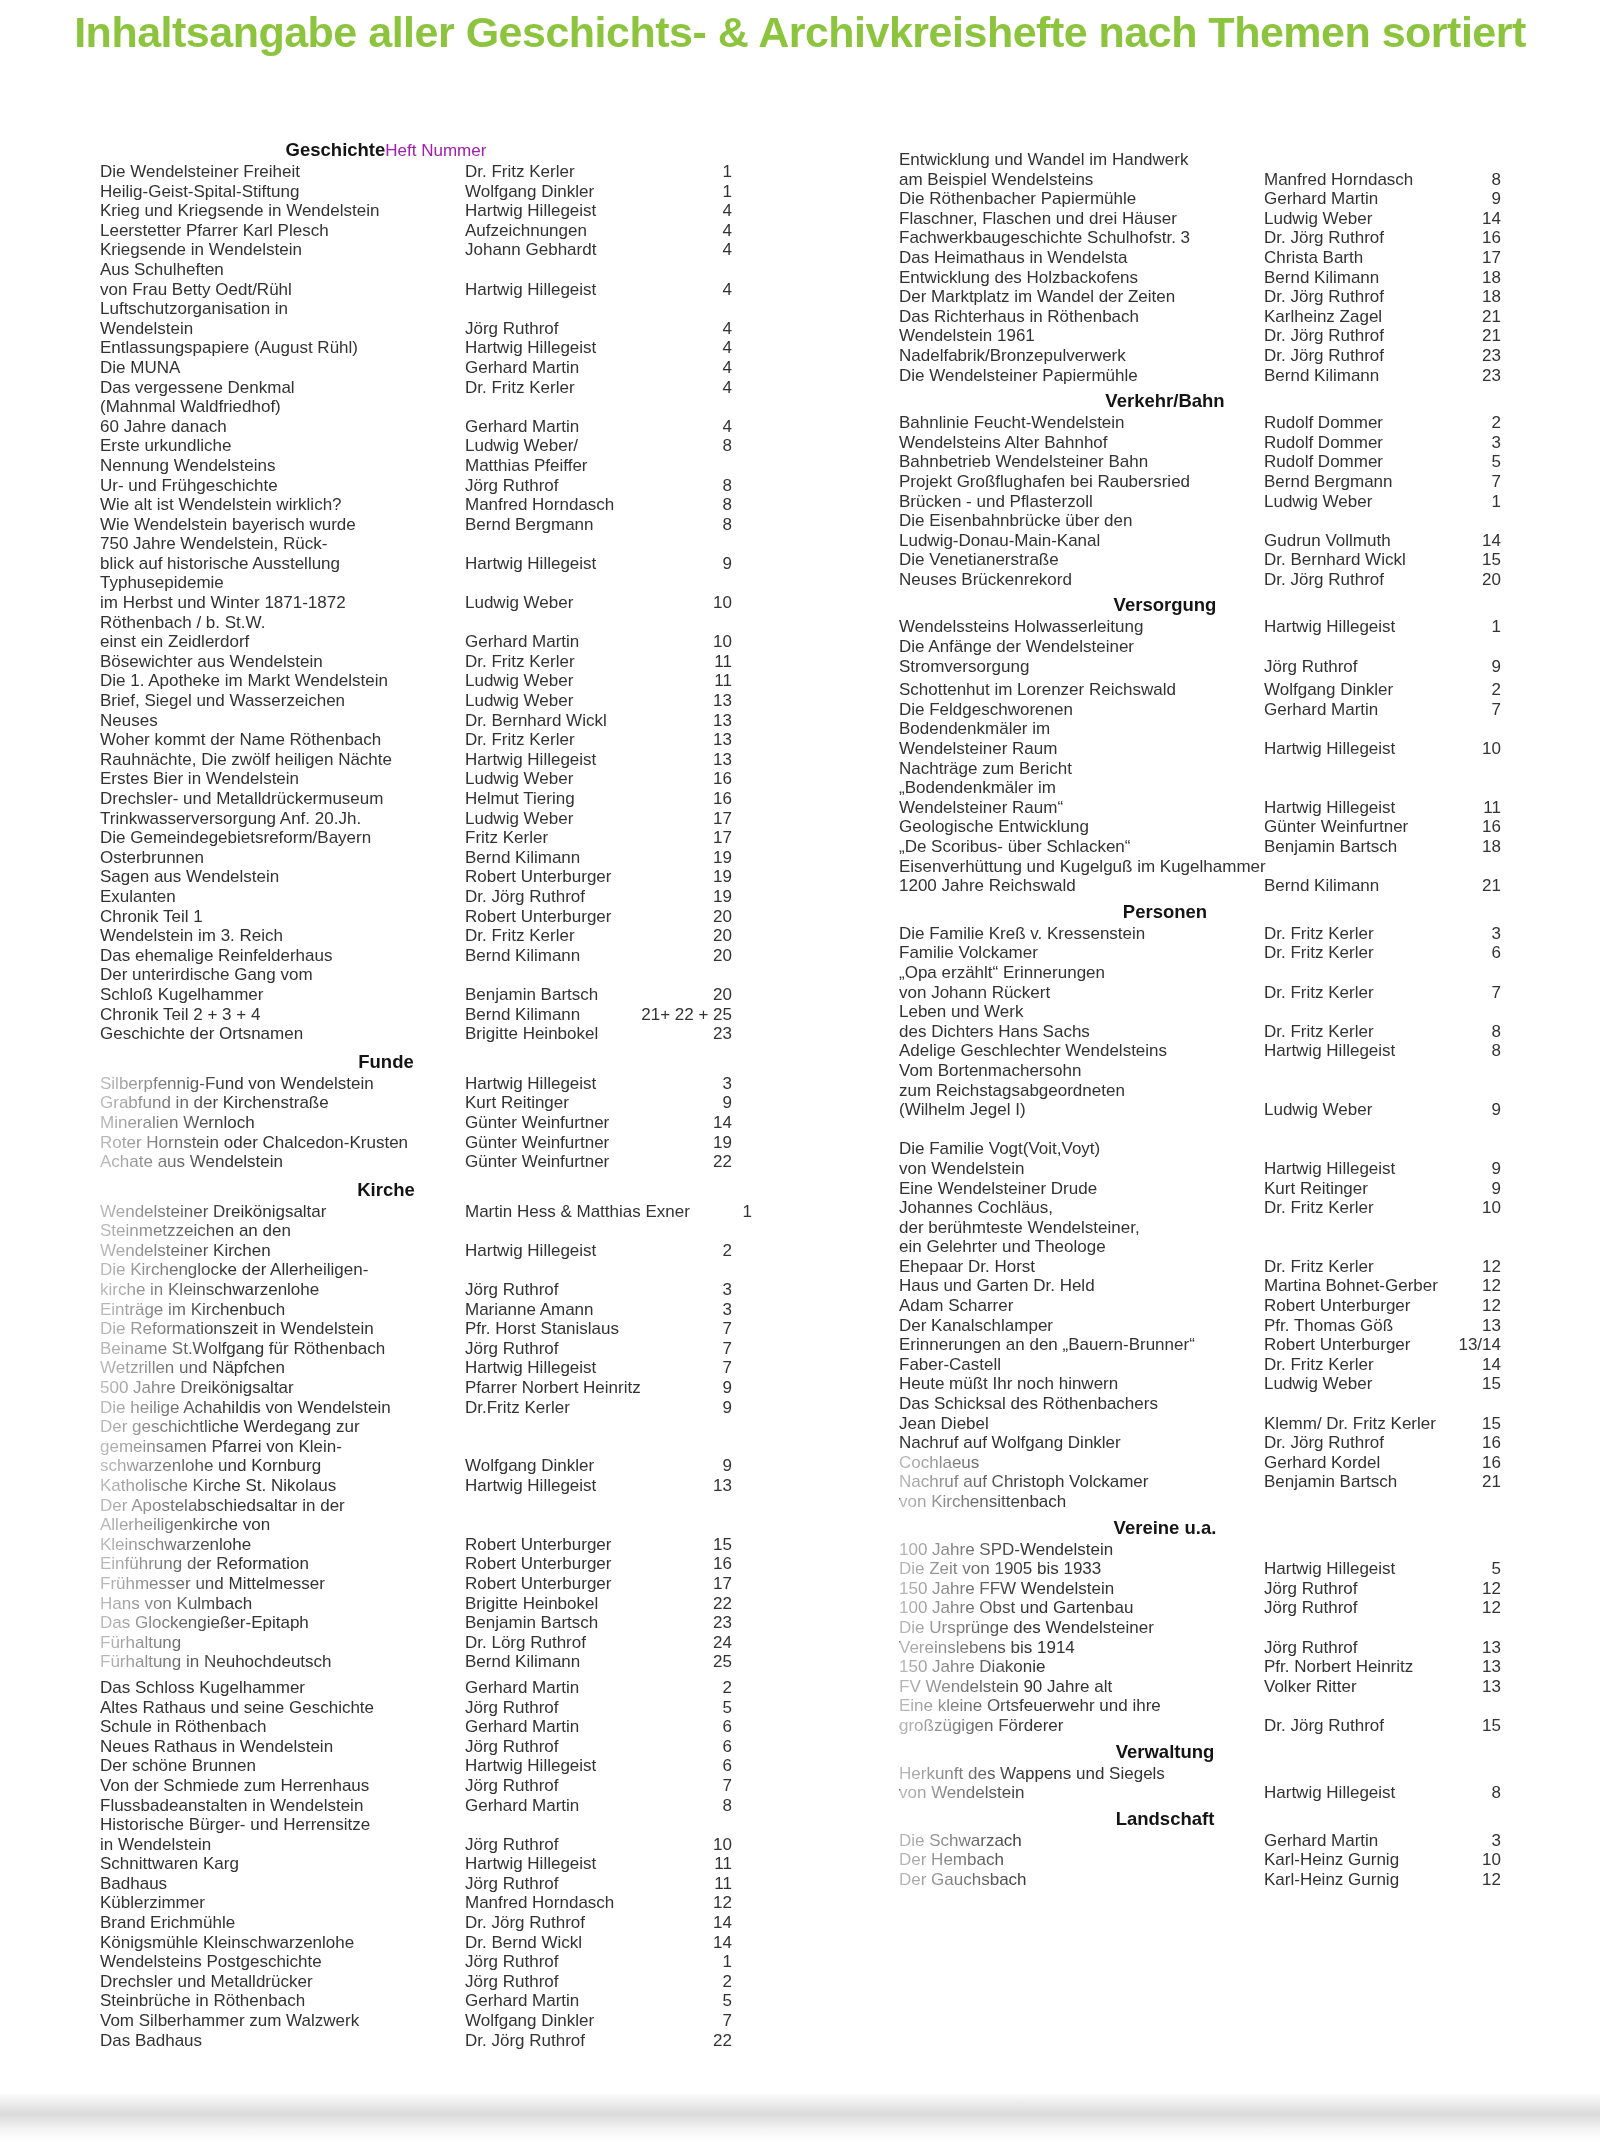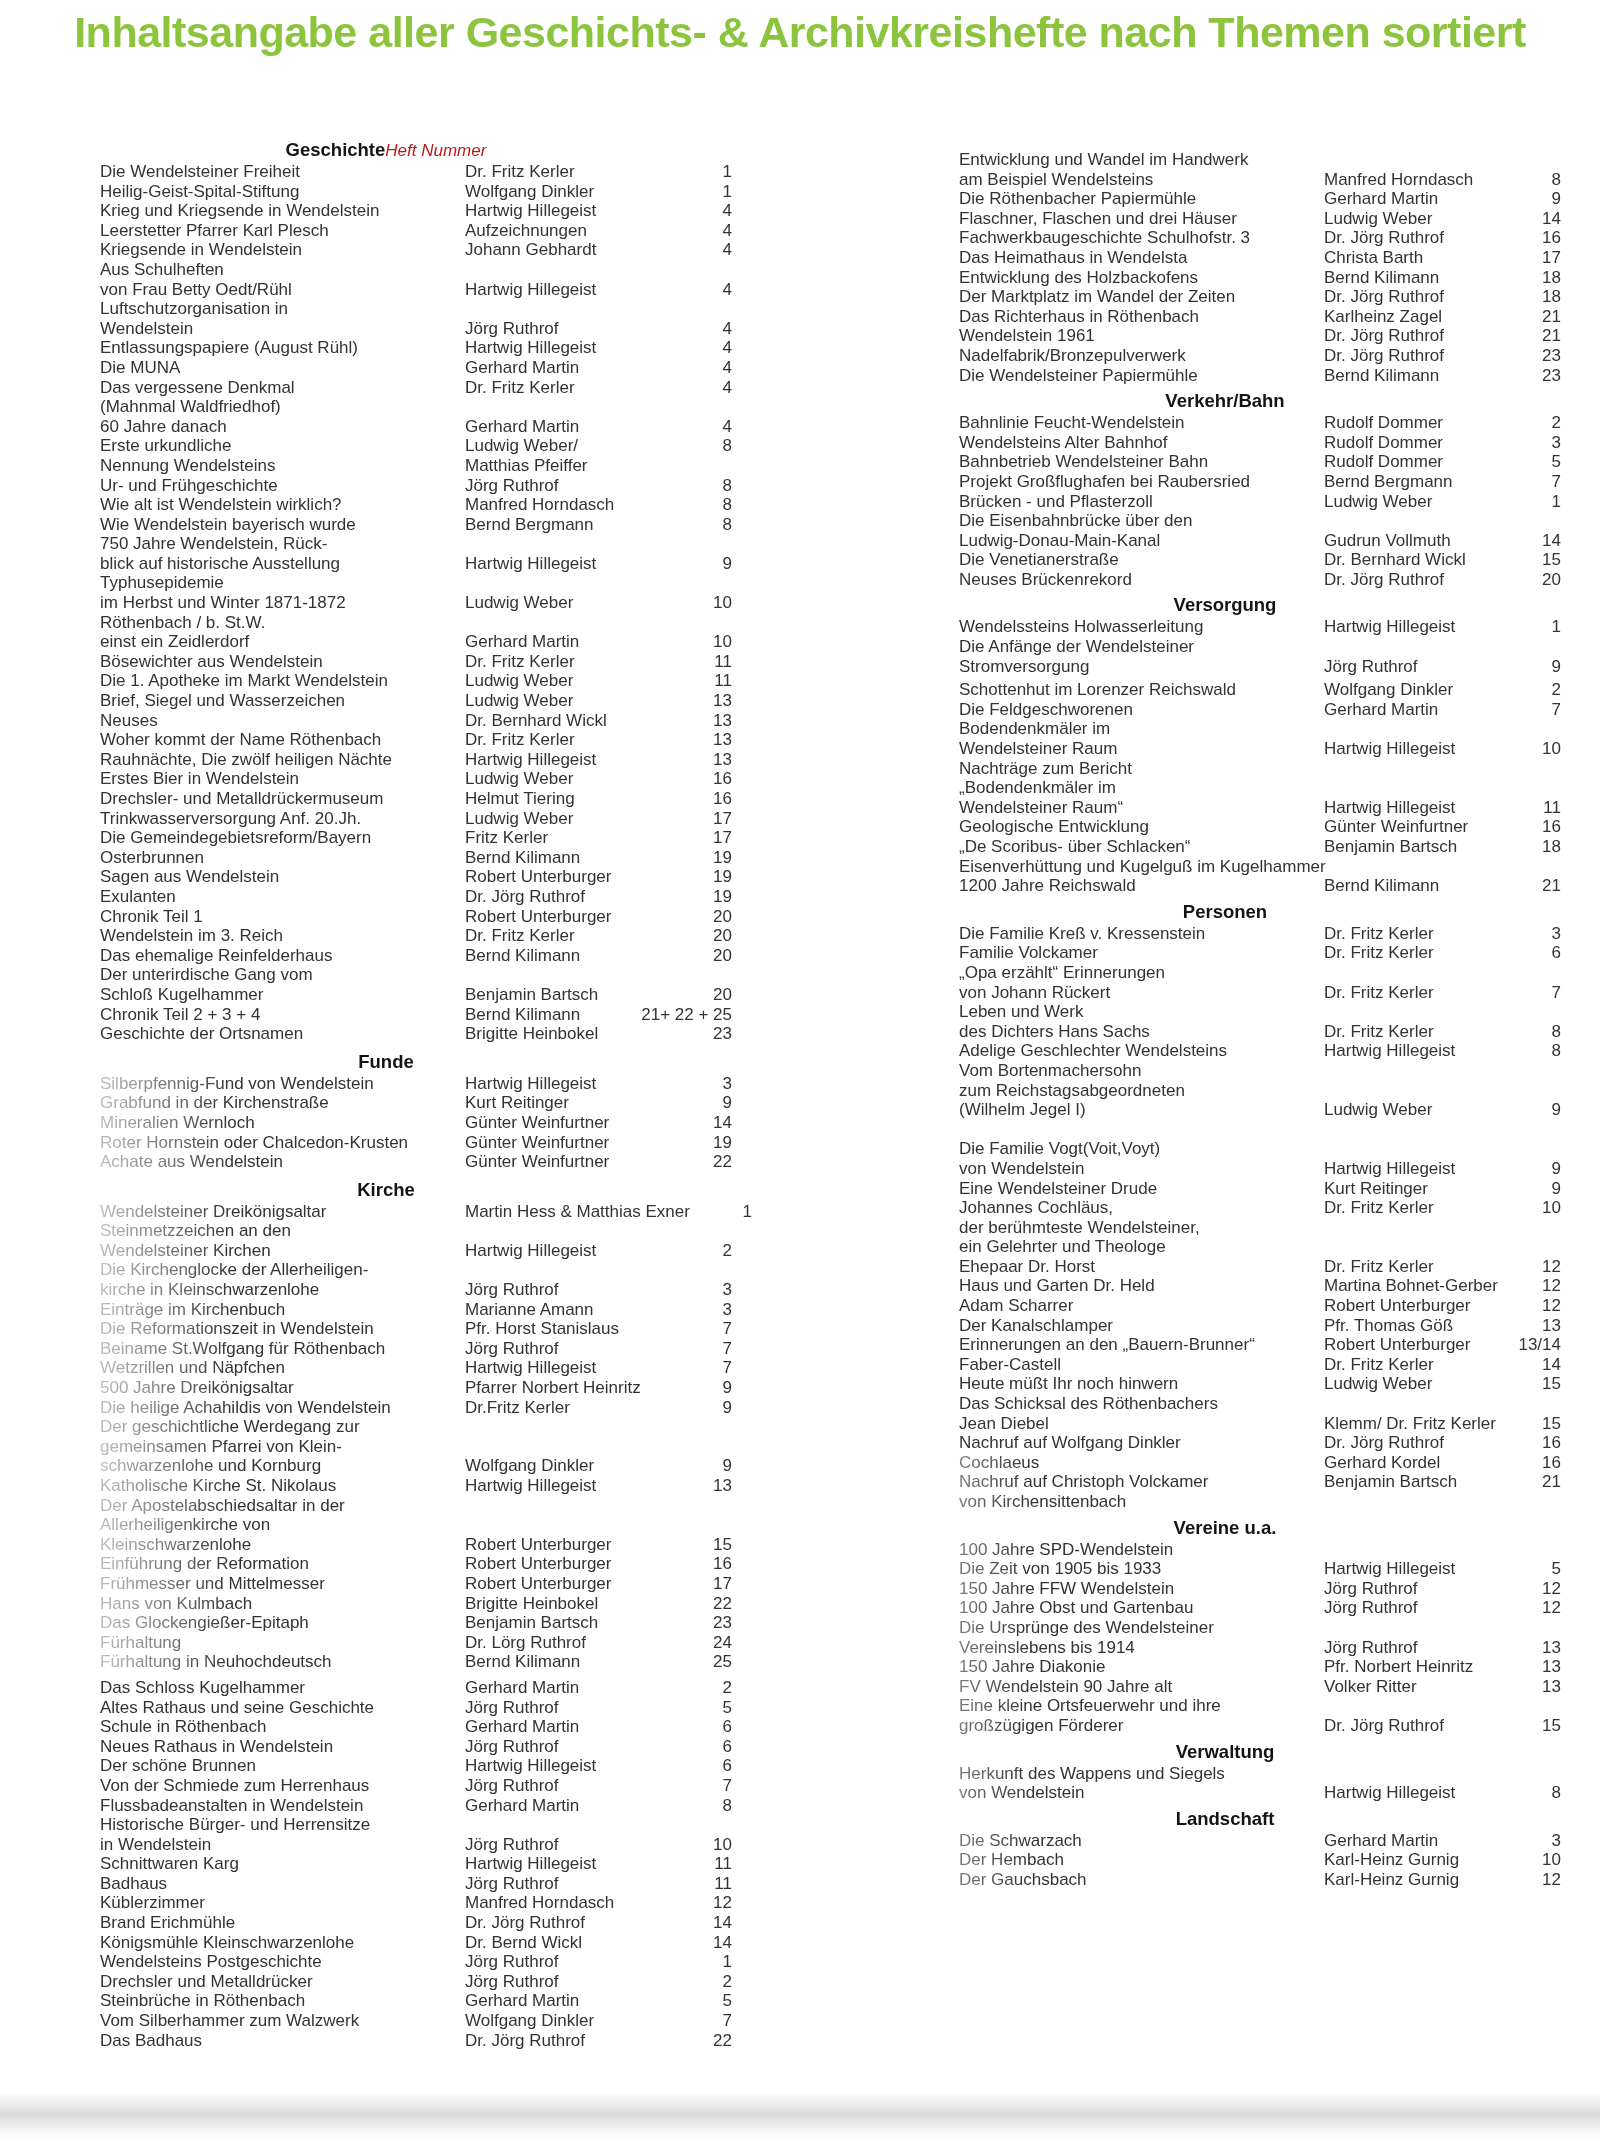--- a/index.html
+++ b/index.html
@@ -8,31 +8,31 @@
     background:#ffffff;color:#333;
     font-family:"Liberation Sans",sans-serif;
   }
   .page-title{
     position:absolute;left:0;top:8px;width:100%;margin:0;
     text-align:center;font-size:43px;font-weight:600;letter-spacing:-0.5px;
     color:#8cc43e;white-space:nowrap;
   }
   .column{position:absolute;}
   .column-left{left:40px;top:138px;width:692px;}
-  .column-right{left:889px;top:150px;width:672px;}
+  .column-right{left:829px;top:150px;width:672px;}
   .sec{display:block;}
   .column-left .sec{margin-top:6px;}
   .column-left .sec:first-child{margin-top:0;}
   .column-right .sec{margin-top:4px;}
   .column-right .sec:first-child{margin-top:0;}
   .sec-head{
     height:24px;line-height:24px;font-size:18.5px;font-weight:bold;color:#141414;
     display:flex;justify-content:center;align-items:baseline;white-space:nowrap;
   }
-  .heft-label{font-weight:normal;font-size:17px;color:#b91c1c;font-style:italic;}
+  .heft-label{font-weight:normal;font-size:17px;color:#a21caf;}
   .row{
     display:grid;grid-template-columns:365px 1fr 62px;
     height:19.6px;line-height:19.6px;font-size:17px;white-space:nowrap;
   }
   .column-left .row{margin-left:60px;}
   .column-right .row{margin-left:70px;}
   .cell-title,.cell-author{overflow:visible;}
   .cell-num{display:flex;justify-content:flex-end;}
   .fade-artifact{position:absolute;pointer-events:none;}
   .fade-a{left:92px;top:1072px;width:140px;height:600px;

